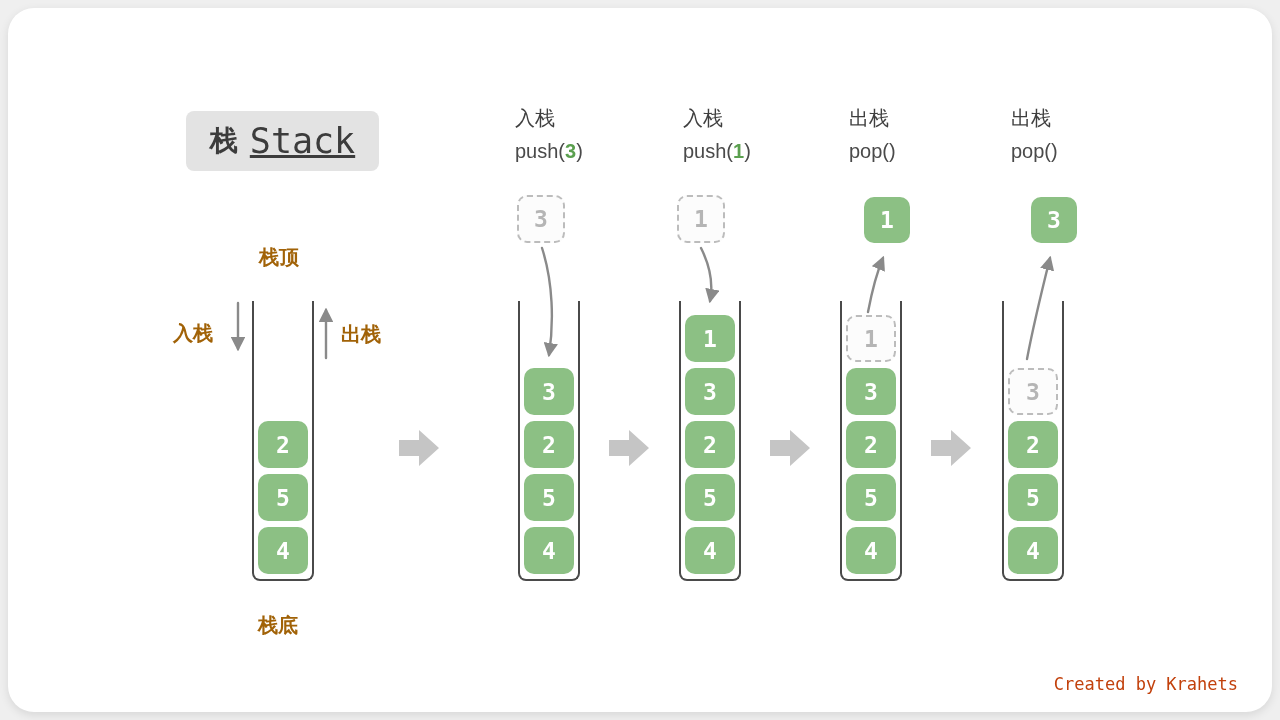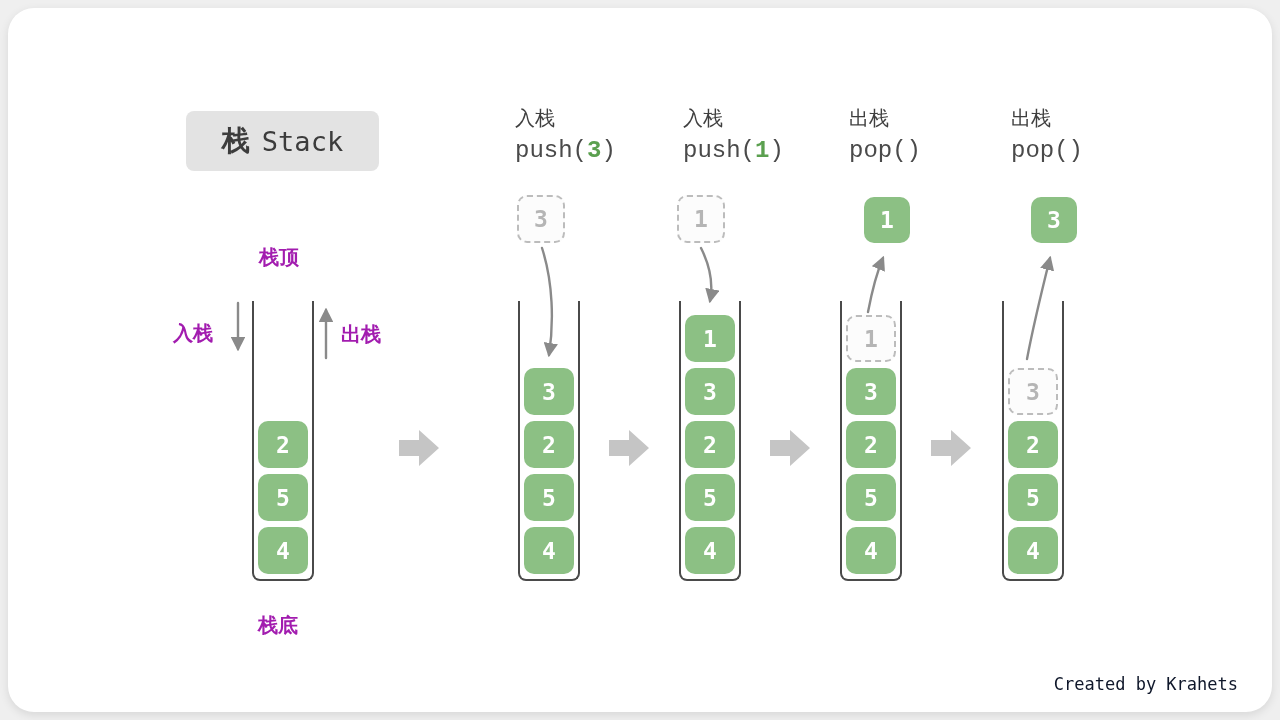--- a/index.html
+++ b/index.html
@@ -7,31 +7,31 @@
               font-family:"Liberation Sans","DejaVu Sans",sans-serif; }
   #page { position:relative; width:1280px; height:720px; }
   #card { position:absolute; left:8px; top:8px; width:1264px; height:704px;
           background:#ffffff; border-radius:26px; box-shadow:0 3px 10px rgba(0,0,0,0.10); }
 
   
   .title-badge { position:absolute; left:186px; top:111px; width:193px; height:60px;
                  background:#e3e3e3; border-radius:8px; display:flex; align-items:center;
                  justify-content:center; gap:12px; color:#3c3c3c; }
   .title-zh { font-size:28px; font-weight:bold; }
-  .title-en { font-family:"DejaVu Sans Mono","Liberation Mono",monospace; font-size:27px; }
+  .title-en { font-family:"DejaVu Sans Mono","Liberation Mono",monospace; font-size:35px;text-decoration:underline; }
 
   
   .col-header { position:absolute; top:103px; color:#3f3f3f; }
   .col-header .op { font-size:20px; line-height:30px; }
-  .col-header .code { font-family:Liberation Mono, monospace;
-                      font-size:24px; line-height:36px; color:#4a4a4a; }
+  .col-header .code { font-family:Liberation Sans, sans-serif;
+                      font-size:20px; line-height:36px; color:#4a4a4a; }
   .col-header .code .num { color:#5ba04f; font-weight:bold; }
 
   
-  .side-label { position:absolute; font-size:20px; font-weight:bold; color:#a21caf; }
+  .side-label { position:absolute; font-size:20px; font-weight:bold; color:#a16207; }
 
   
   .stack { position:absolute; top:301px; width:62px; height:280px;
            border-left:2px solid #4a4a4a; border-right:2px solid #4a4a4a;
            border-bottom:2px solid #4a4a4a; border-radius:0 0 8px 8px;
            display:flex; flex-direction:column; justify-content:flex-end;
            align-items:center; gap:6px; padding-bottom:5px; }
   .cell { width:50px; height:47px; min-height:47px; border-radius:10px; background:#8cc084;
           color:#ffffff; display:flex; align-items:center; justify-content:center;
           font-family:"DejaVu Sans Mono","Liberation Mono",monospace;
@@ -46,21 +46,21 @@
   .float-box.ghost { background:#fcfcfc; border:2px dashed #bcbcbc; color:#b5b5b5; }
   .float-box.solid { background:#8cc084; color:#ffffff; width:46px; height:46px; }
 
   
   #overlay { position:absolute; left:0; top:0; pointer-events:none; }
   .flow-arrow { stroke:#8a8a8a; stroke-width:2.4; fill:none; stroke-linecap:round; }
   .block-arrow { fill:#c5c5c5; }
 
   .footer-credit { position:absolute; right:42px; top:674px;
                    font-family:"DejaVu Sans Mono","Liberation Mono",monospace;
-                   font-size:17px; color:#0f172a; }
+                   font-size:17px; color:#c2410c; }
 </style>
 </head>
 <body>
 
 <div id="page">
   <div id="card"></div>
 
   <div class="title-badge">
     <span class="title-zh">栈</span>
     <span class="title-en">Stack</span>

